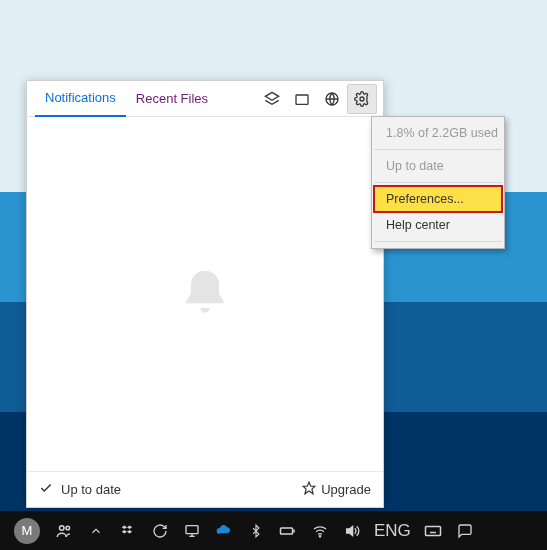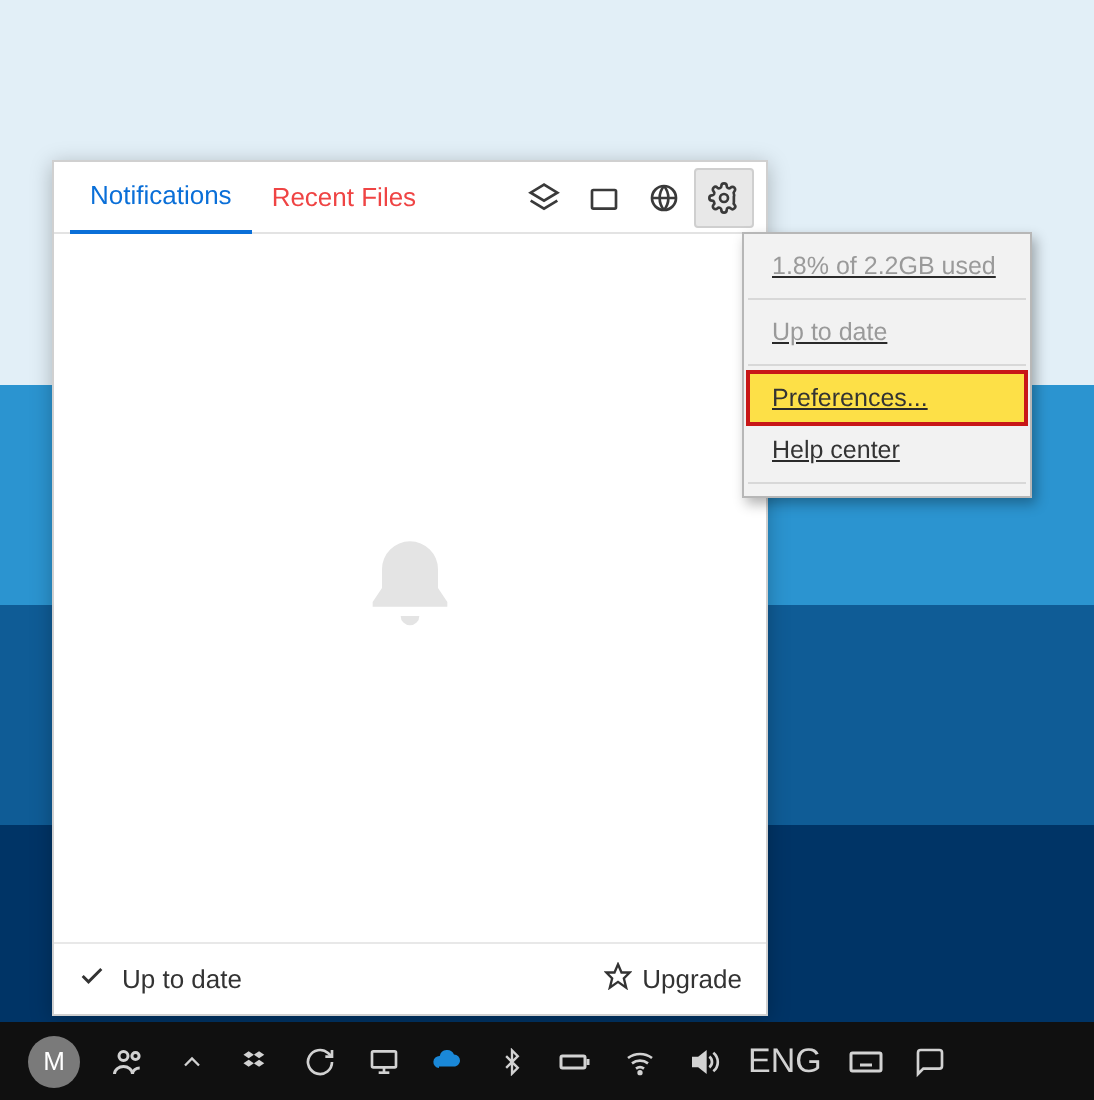--- a/index.html
+++ b/index.html
@@ -24,21 +24,21 @@
   .panel-head {
     height: 36px;
     border-bottom: 1px solid #e3e3e3;
     display: flex; align-items: center;
     padding: 0 6px 0 8px;
   }
   .tab {
     height: 36px;
     display: flex; align-items: center;
     padding: 0 10px;
-    color: #ef4444; cursor: pointer;
+    color: #701a75; cursor: pointer;
     font-size: 13px;
   }
   .tab.active { color: #0a6fd8; border-bottom: 2px solid #0a6fd8; }
   .spacer { flex: 1; }
   .hicon {
     width: 30px; height: 30px;
     display: flex; align-items: center; justify-content: center;
     color: #3a3a3a; cursor: pointer;
     border-radius: 2px;
   }
@@ -52,26 +52,25 @@
     border-top: 1px solid #e8e8e8;
     display: flex; align-items: center;
     padding: 0 12px;
     font-size: 13px;
     color: #333;
   }
   .panel-foot .spacer { flex:1; }
   .menu {
     position: absolute;
     left: 371px; top: 116px;
-    width: 145px;
+    width: 134px;
     background: #f2f2f2;
     border: 1px solid #b7b7b7;
     box-shadow: 2px 3px 6px rgba(0,0,0,.3);
     padding: 3px 2px;
-    text-decoration: underline;
   }
   .menu-item {
     padding: 6px 12px;
     font-size: 12.5px;
     color: #333;
     cursor: pointer;
     white-space: nowrap;
   }
   .menu-item.disabled { color: #9a9a9a; cursor: default; }
   .menu-item.highlight { background: #fde047; outline:2px solid #c81717; outline-offset:-1px; }

